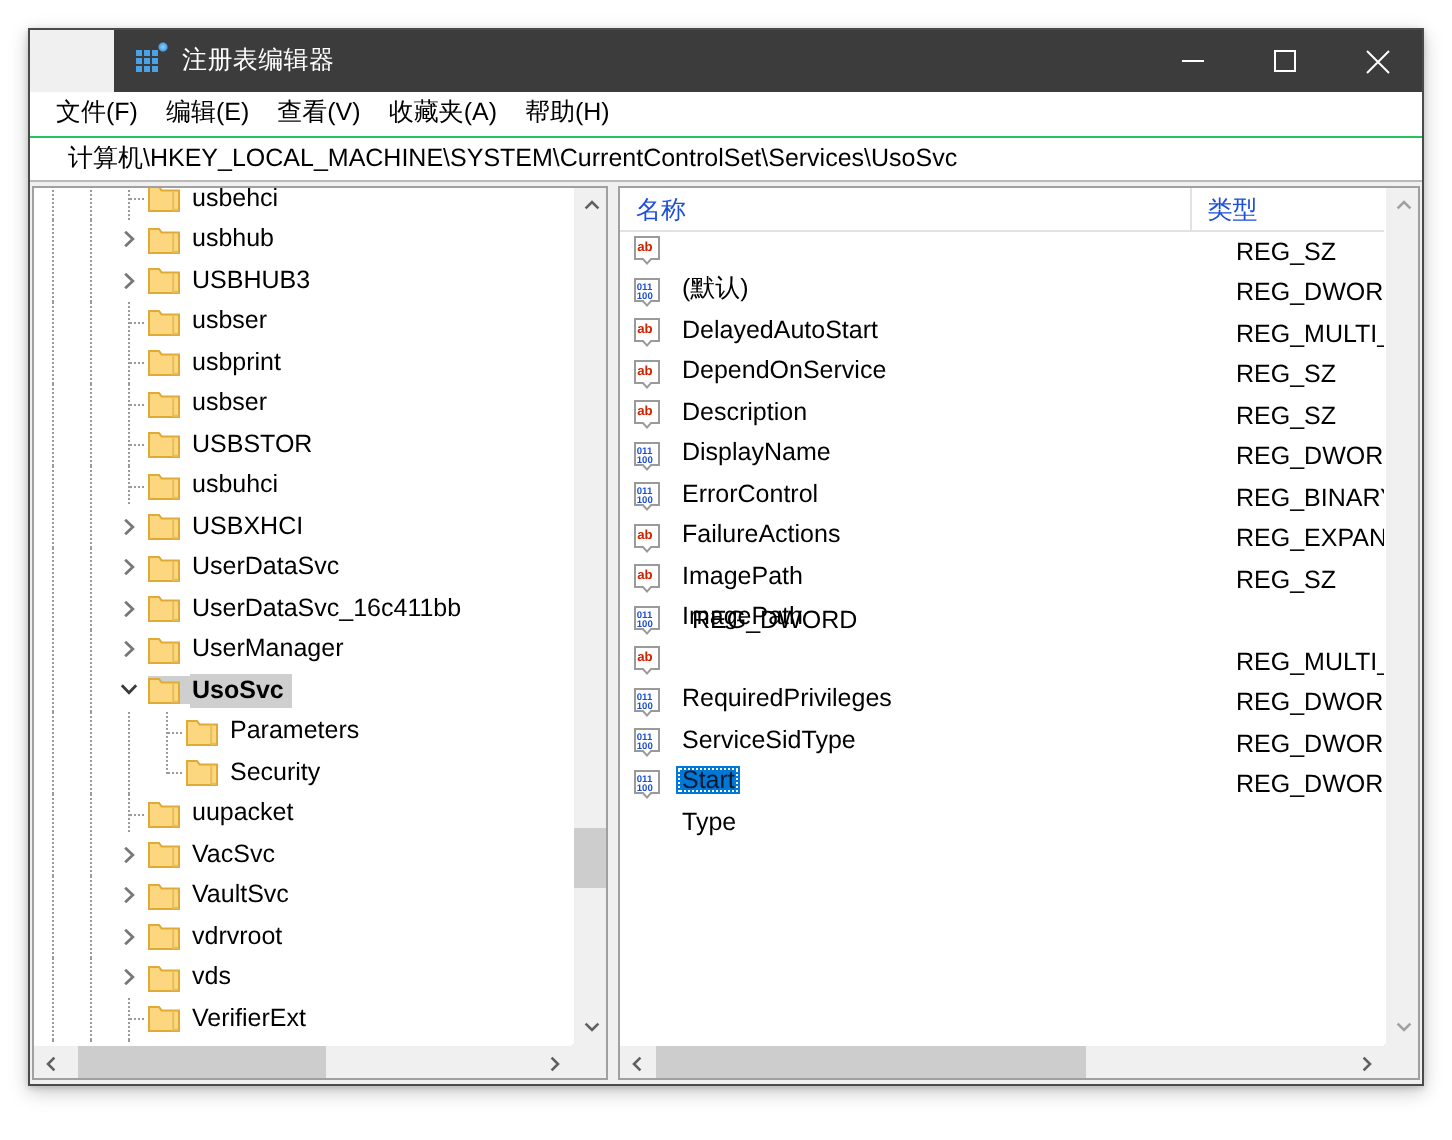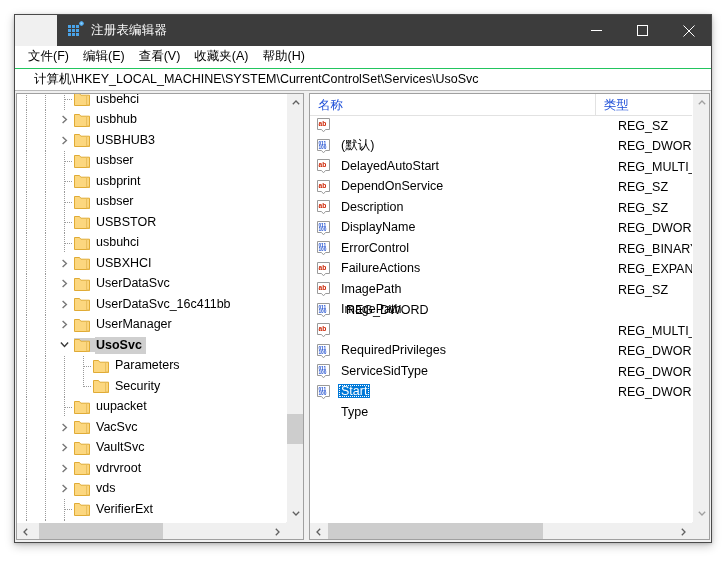--- a/index.html
+++ b/index.html
@@ -327,21 +327,21 @@
     font-size: 12.5px;
     color: #000000;
     line-height: 15px;
     padding: 0 3px;
     width: 272px;
     box-sizing: border-box;
     overflow: hidden;
   }
   .val-row.selected .val-name {
     background: #0078d7;
-    color: #ffffff;
+    color: #0f172a;
     outline: 1px dotted #ffffff;
     outline-offset: -2px;
     width: auto;
     max-width: 272px;
   }
   .val-name-wrap { width: 272px; flex: 0 0 auto; margin-top: 36px; }
   .val-type {
     font-size: 12.5px;
     color: #000000;
     line-height: 15px;

